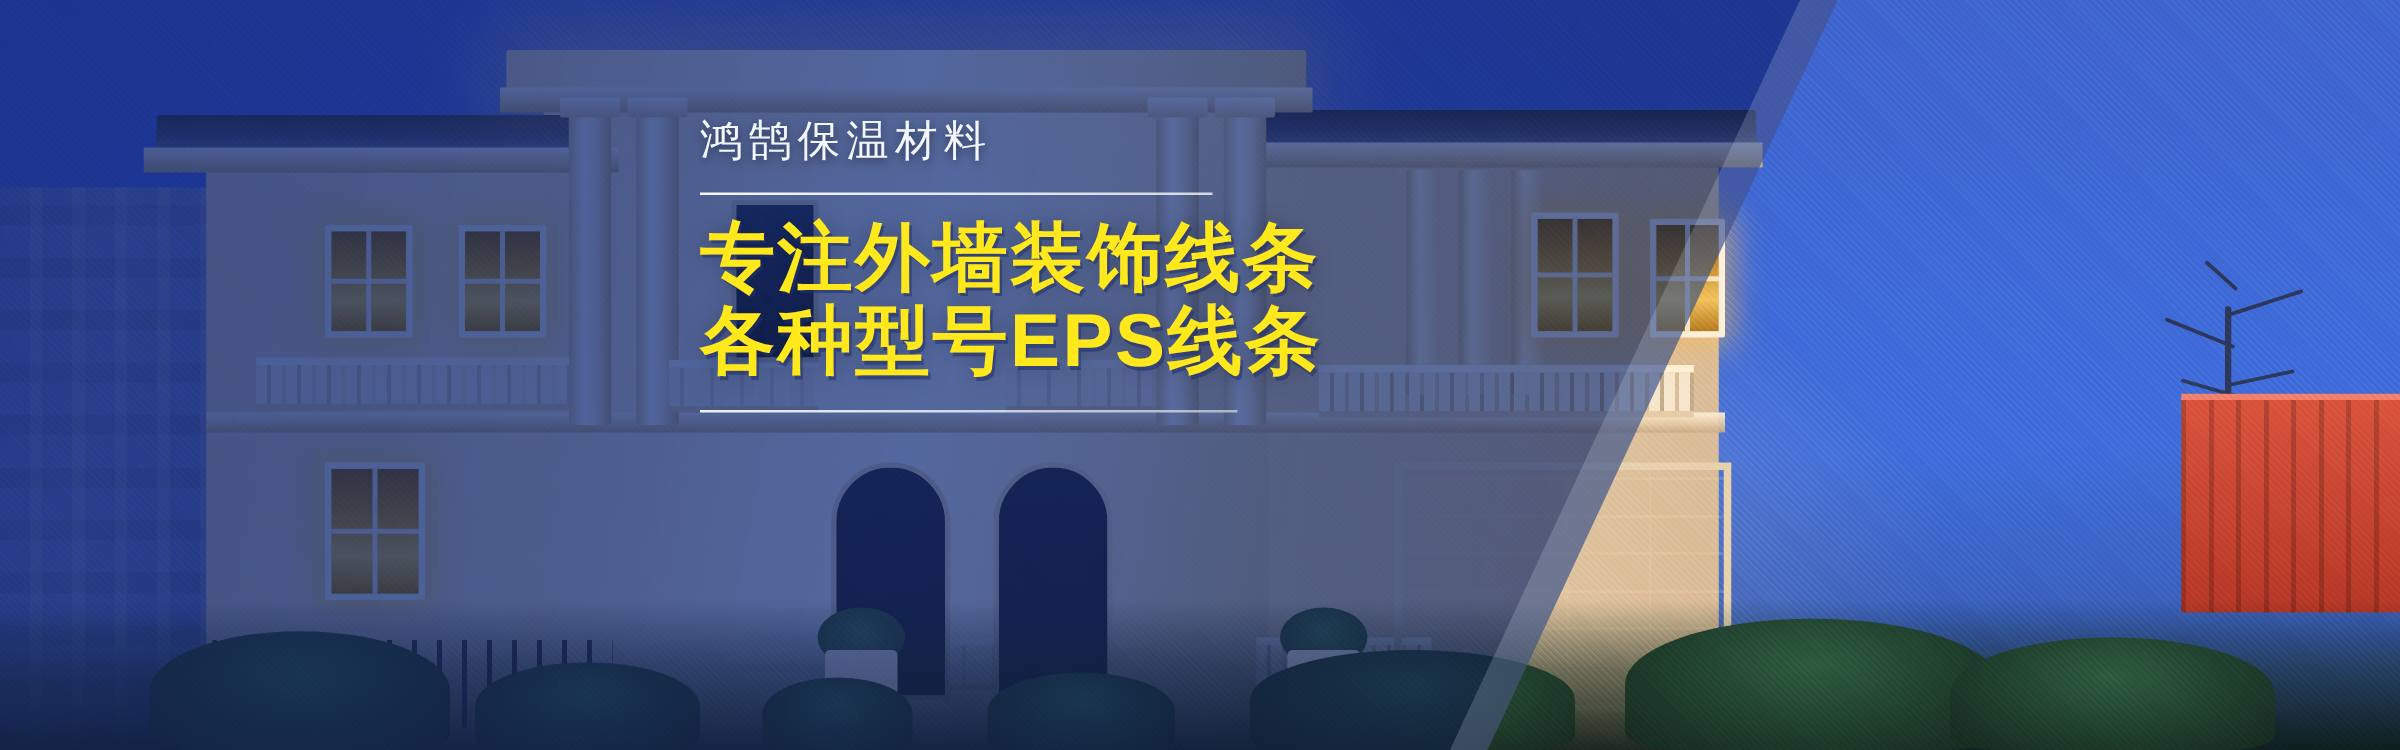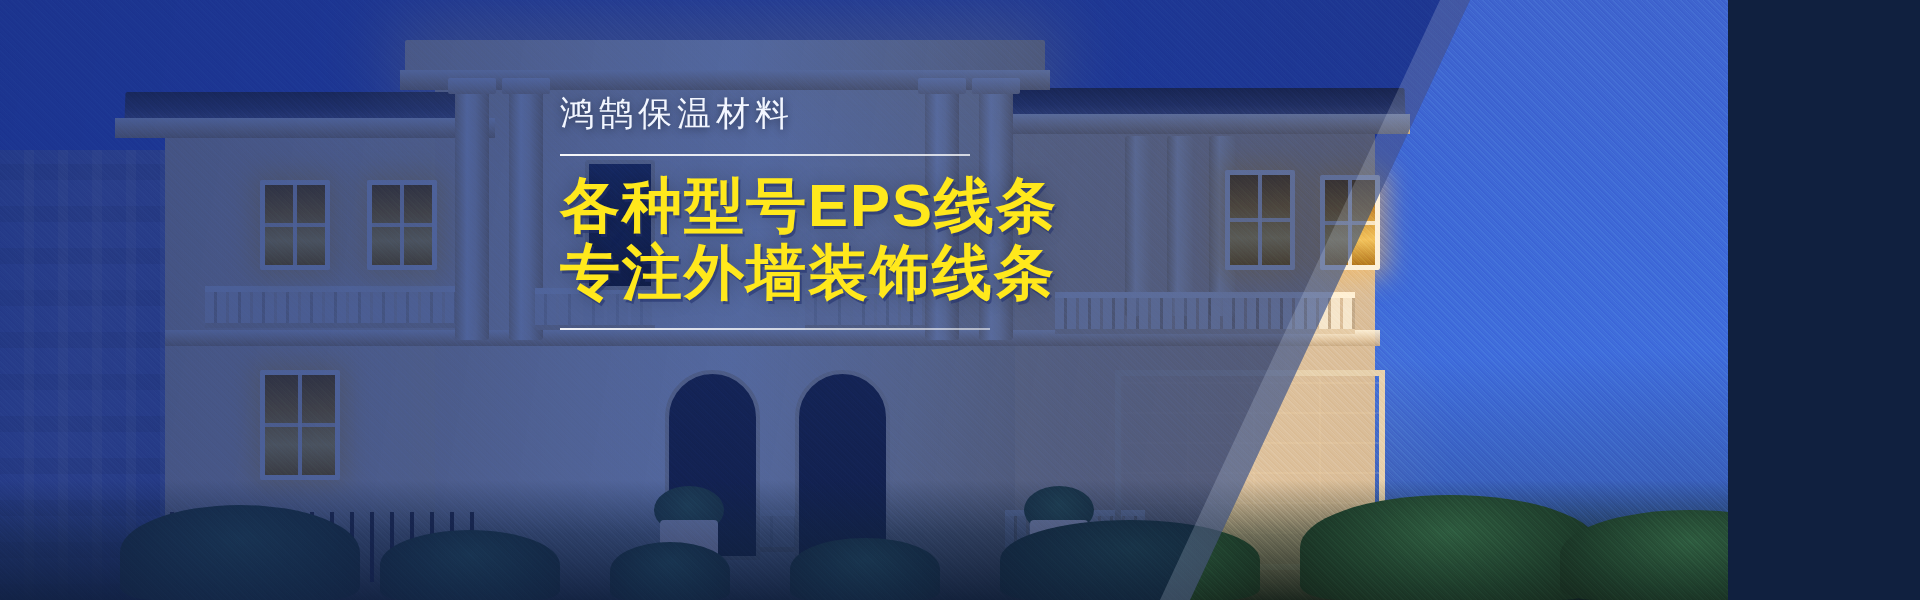--- a/index.html
+++ b/index.html
@@ -1,19 +1,19 @@
 <!DOCTYPE html>
 <html><head>
 <meta charset="utf-8">
 <title>Banner</title>
 <style>
   html,body{margin:0;padding:0;background:#10203f;}
   *{box-sizing:border-box;}
   .stage{
-    position:relative;width:1728px;height:600px;overflow:hidden;
+    position:relative;width:1920px;height:600px;overflow:hidden;
     font-family:"Liberation Sans","DejaVu Sans",sans-serif;
     background:#b91c1c;
   }
   
   .bg{position:absolute;inset:0;overflow:hidden;}
   .sky{
     position:absolute;inset:0;
     background:
       radial-gradient(900px 420px at 52% 72%, rgba(255,214,150,.30) 0%, rgba(255,190,120,0) 62%),
       linear-gradient(178deg,#3f63cc 0%,#3e69d6 38%,#3f6ddb 62%,#35549f 100%);
@@ -290,19 +290,19 @@
   <div class="halftone"></div>
 
   <div class="panel"></div>
   <div class="panel2"></div>
   <div class="panel-edge"></div>
 
   <div class="copy">
     <div class="brand">鸿鹄保温材料</div>
     <div class="rule-top"></div>
     <div class="headline">
+      <div class="hl">专注外墙装饰线条</div>
       <div class="hl">各种型号EPS线条</div>
-      <div class="hl">专注外墙装饰线条</div>
     </div>
     <div class="rule-bot"></div>
   </div>
 
 </div>
 
 </body></html>

